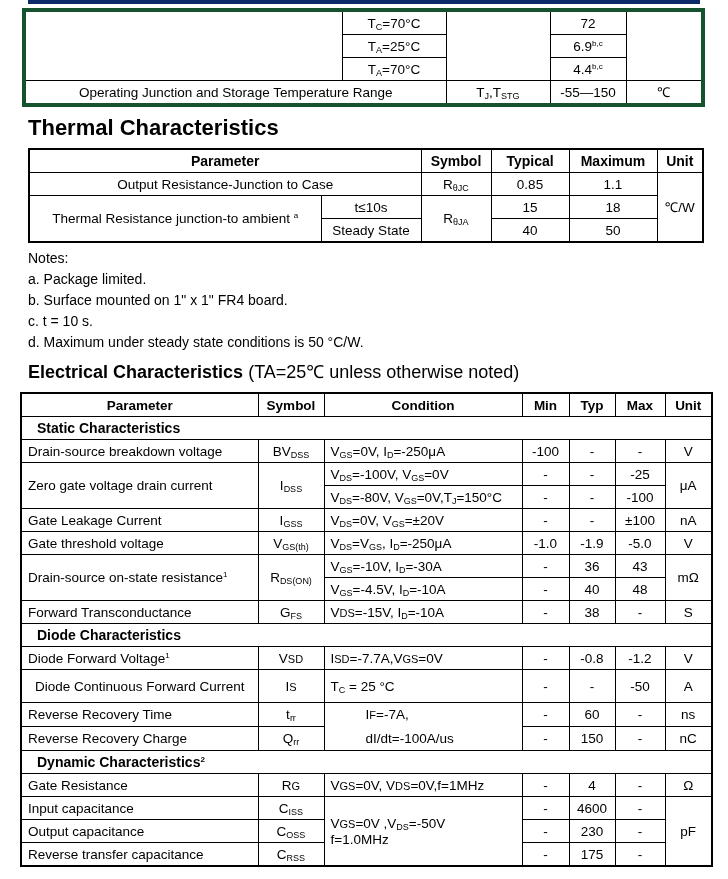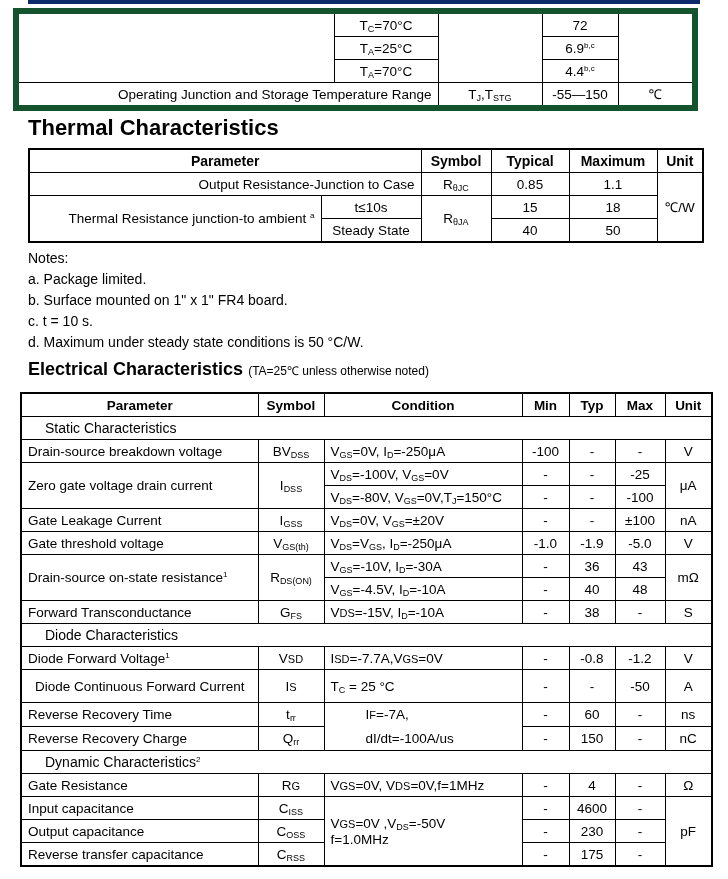--- a/index.html
+++ b/index.html
@@ -2,45 +2,45 @@
 <html><head>
 <meta charset="utf-8">
 <style>
   html, body { margin:0; padding:0; background:#ffffff; }
   body { width:728px; height:879px; position:relative; overflow:hidden;
          font-family:"Liberation Sans", sans-serif; color:#000; }
   .topbar { position:absolute; left:28px; top:0; width:672px; height:4px; background:#0d2a6b; }
   table { border-collapse:collapse; position:absolute; table-layout:fixed; }
   td, th { border:1px solid #000; padding:0 6px; font-size:13.5px; font-weight:normal; vertical-align:middle; white-space:nowrap; overflow:hidden; }
   .c { text-align:center; }
-  .l { text-align:right; }
+  .l { text-align:center; }
   sub { font-size:9px; vertical-align:-2px; line-height:0; }
   sup { font-size:8px; vertical-align:5px; line-height:0; }
   .pt { font-size:11px; }
 
   
-  #abs { left:13px; top:8px; width:679px; border:6px solid #14532d; }
+  #abs { left:22px; top:8px; width:679px; border:4px solid #14532d; }
   #abs td { height:22px; }
 
   h2 { position:absolute; margin:0; font-weight:bold; }
   #thermal-title { left:28px; top:115px; font-size:22px; }
   #thermal { left:28px; top:148px; width:674px; border:2px solid #000; }
   #thermal td, #thermal th { height:22px; }
   #thermal th { font-weight:bold; font-size:14px; }
 
   .notes { position:absolute; left:28px; top:248px; font-size:14px; line-height:21px; }
   .notes div { height:21px; }
 
   #elec-title { left:28px; top:359px; font-size:18px; }
-  #elec-title .sub-note { font-weight:normal; font-size:12px; }
+  #elec-title .sub-note { font-weight:normal; font-size:18px; }
 
   #elec { left:20px; top:392px; width:691px; border:2px solid #000; }
   #elec td, #elec th { height:22px; }
   #elec th { font-weight:bold; font-size:13.5px; }
-  #elec td.section { font-weight:normal; font-size:14px; padding-left:23px;border-radius:11px; }
+  #elec td.section { font-weight:bold; font-size:14px; padding-left:15px;border-radius:11px; }
   #elec td.tall { height:32px; white-space:normal; line-height:15px;text-align:center; }
 </style>
 </head>
 <body>
 
 <div class="topbar"></div>
 
 <table id="abs">
   <colgroup>
       <col style="width:318px">

